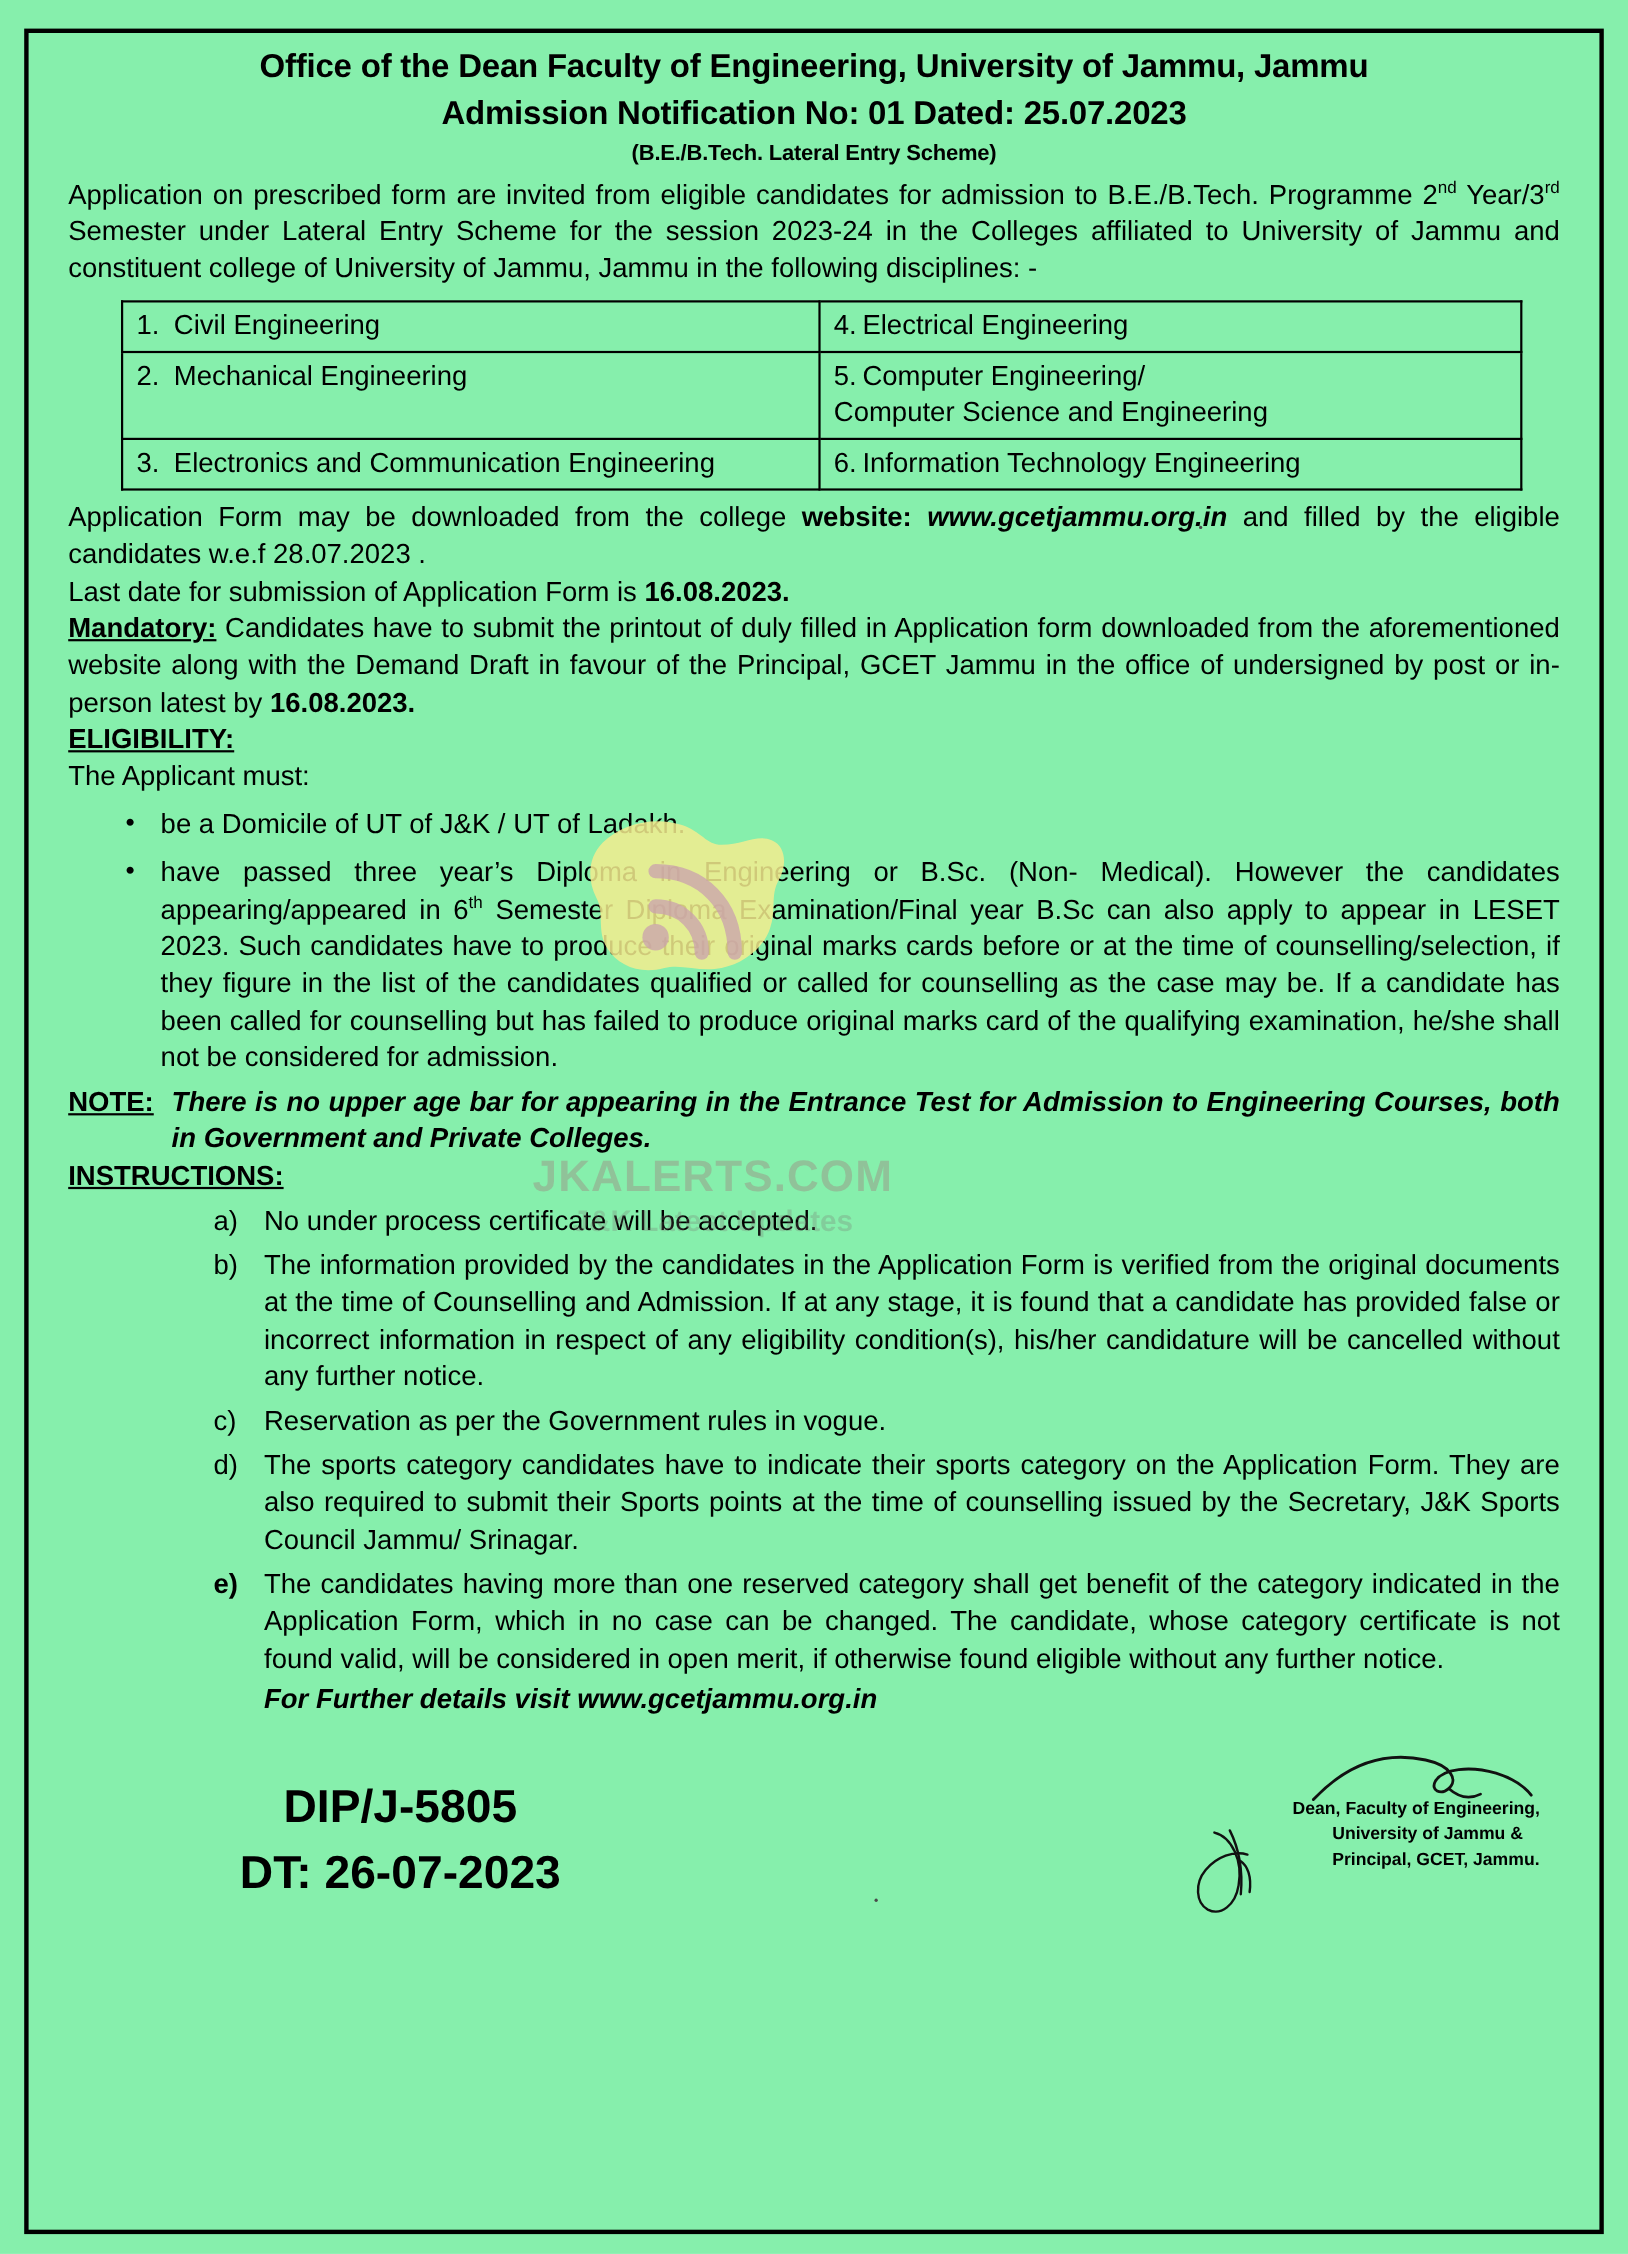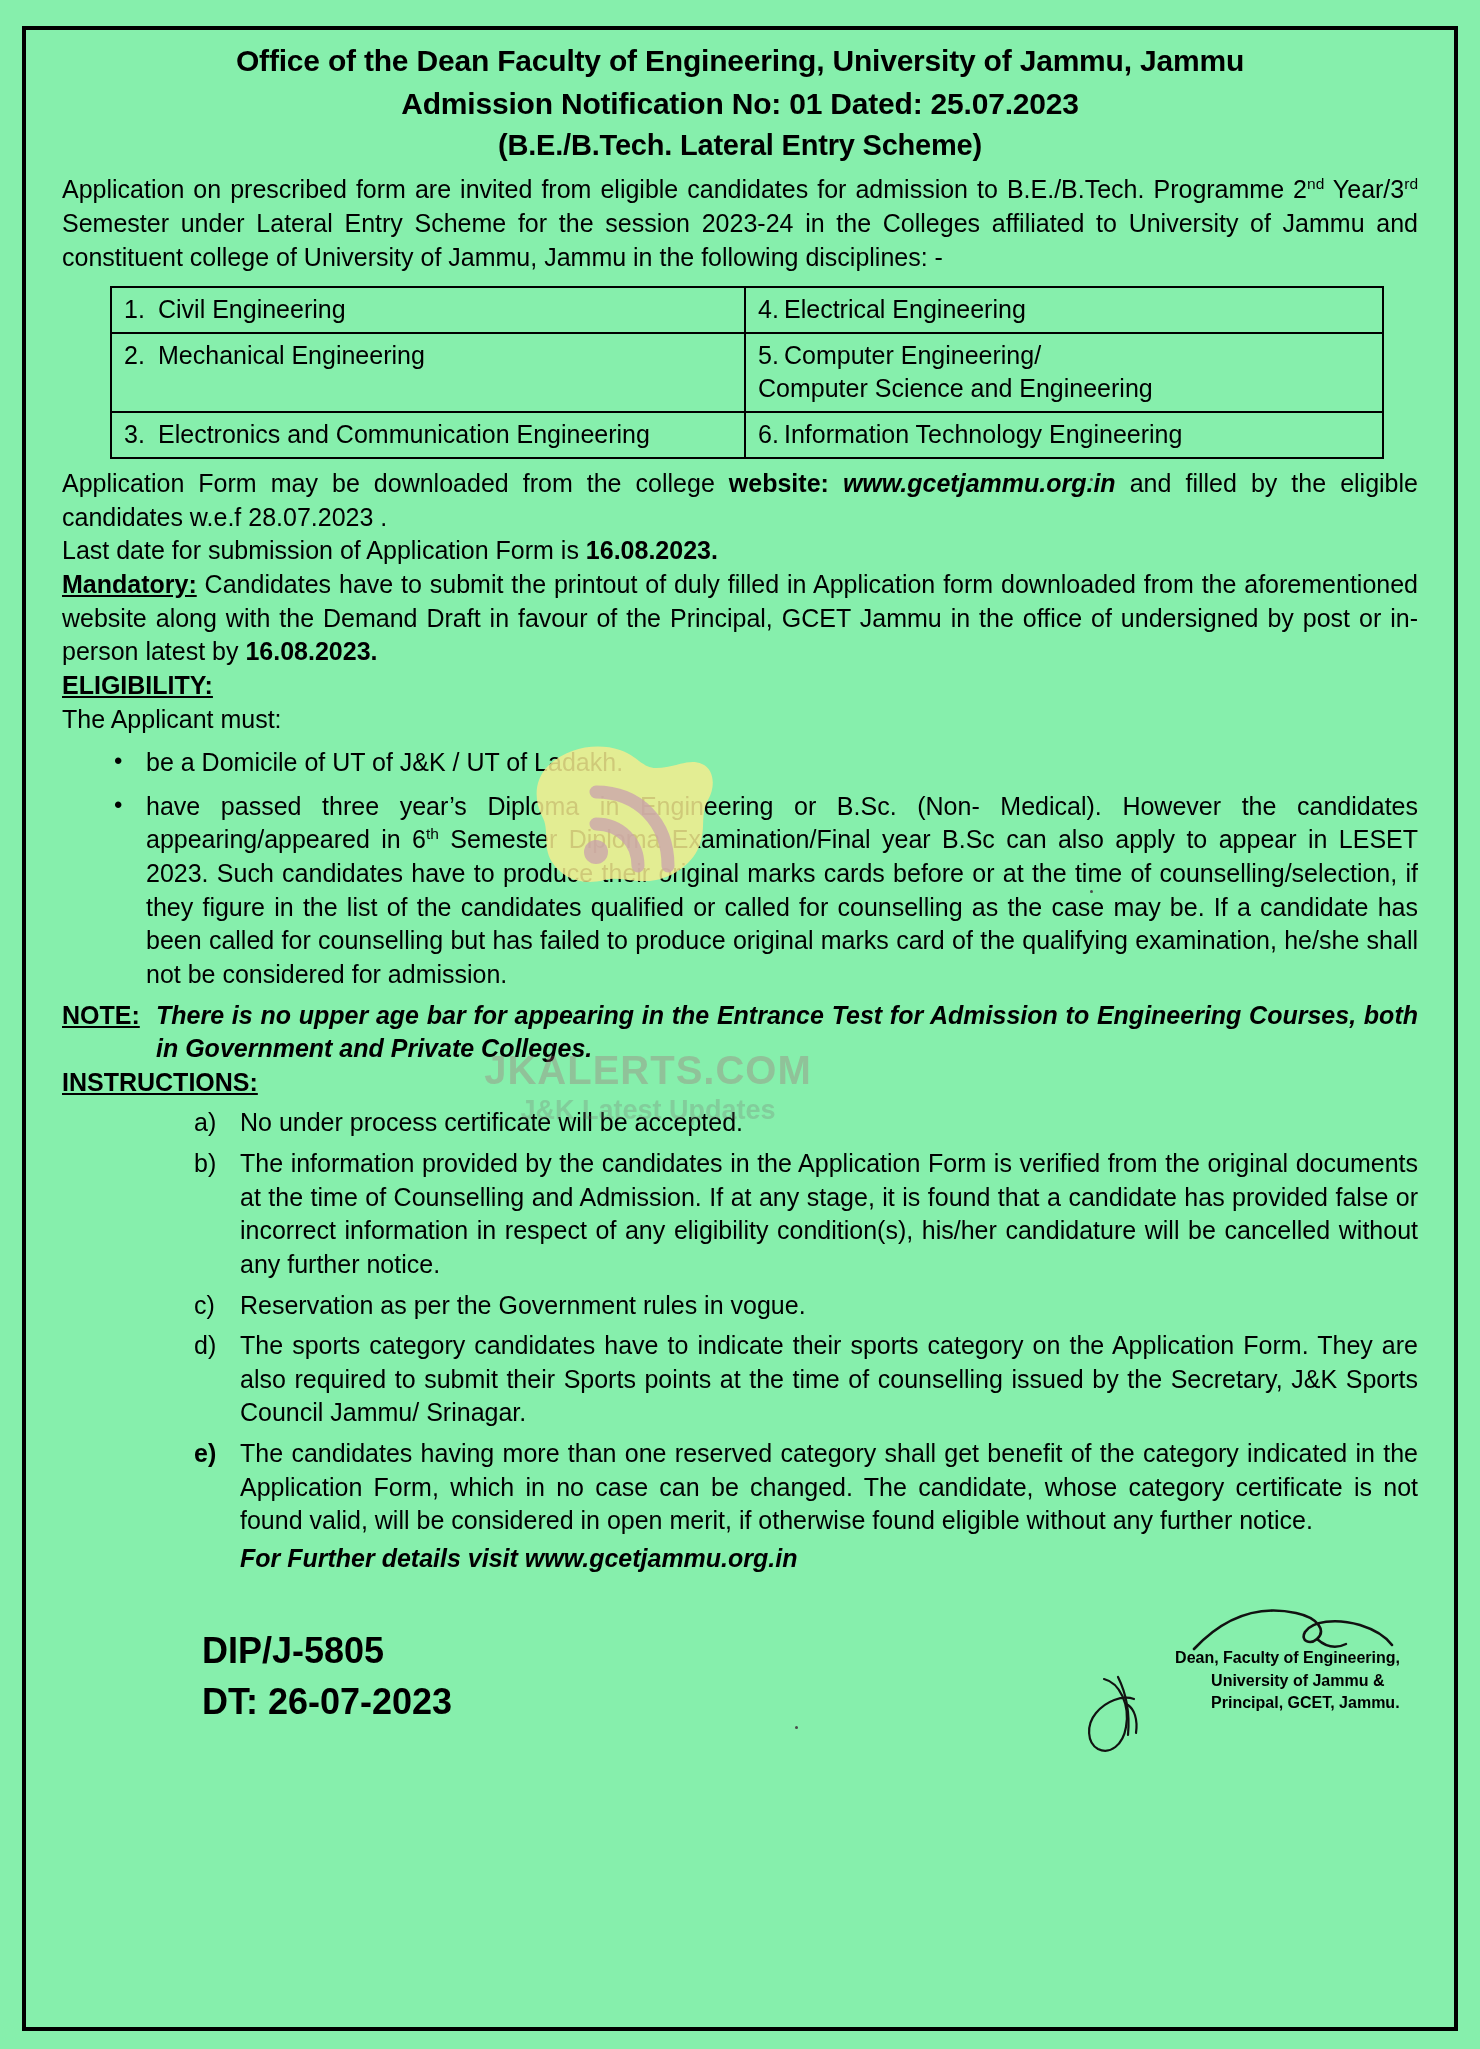--- a/index.html
+++ b/index.html
@@ -40,21 +40,21 @@
 
   
   .title-block { text-align: center; }
   .title-line {
     font-weight: bold;
     font-size: 30px;
     line-height: 1.42;
     letter-spacing: -0.2px;
   }
   .title-line.l2 { font-size: 30px; }
-  .title-line.l3 { font-size: 29px; }
+  .title-line.l3 { font-size: 20px; }
 
   
   .para {
     font-size: 25px;
     line-height: 1.345;
     text-align: justify;
     margin-top: 7px;
   }
   .para.tight { margin-top: 0; }
   .b { font-weight: bold; }
@@ -149,25 +149,26 @@
   }
 
   
   .footer {
     position: relative;
     margin-top: 52px;
     height: 190px;
   }
   .dip {
     position: absolute;
-    left: 140px;
+    left: 156px;
     top: 0;
-    font-size: 36px;
+    font-size: 42px;
     font-weight: bold;
     line-height: 1.42;
+    text-align: center;
   }
   .sign-block {
     position: absolute;
     right: 18px;
     top: 22px;
     text-align: left;
     font-size: 16px;
     font-weight: bold;
     line-height: 1.42;
   }

